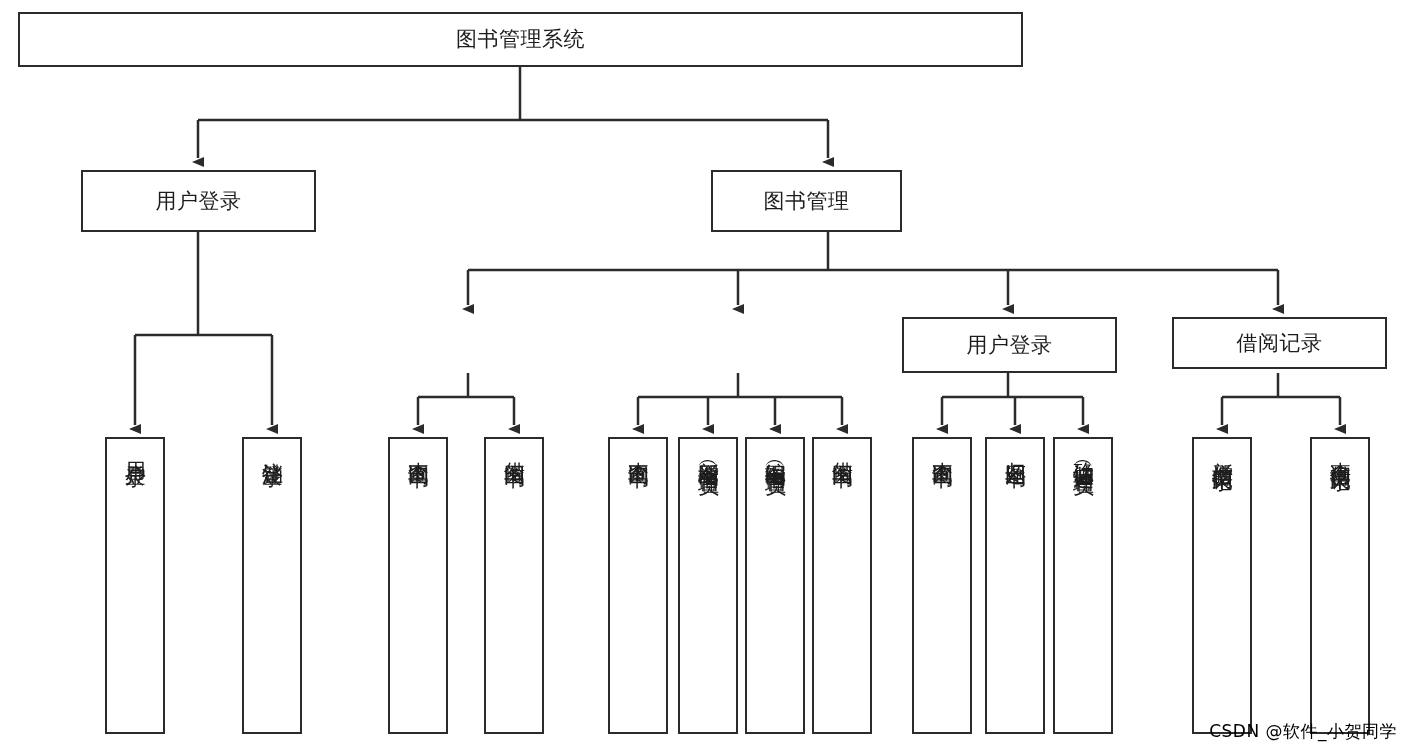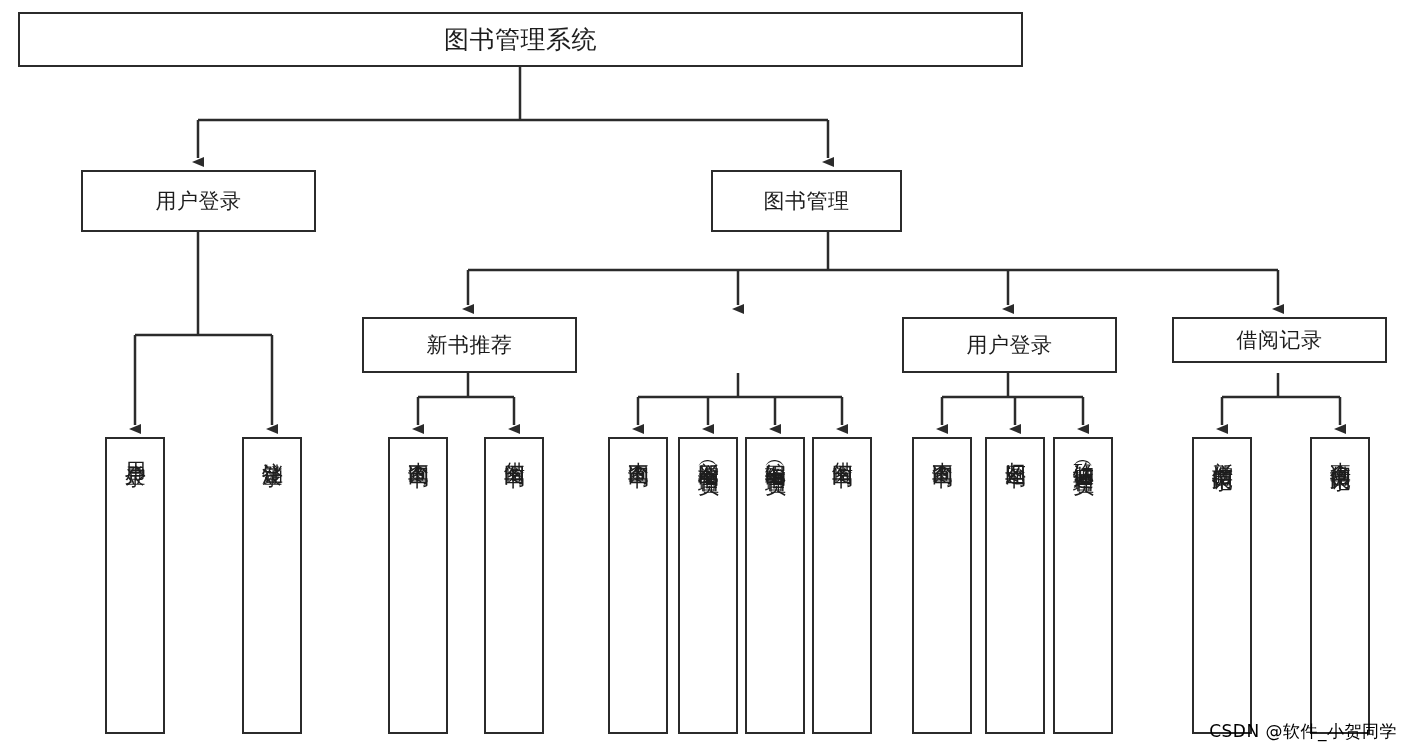--- a/index.html
+++ b/index.html
@@ -40,21 +40,21 @@
     text-align: center;
     line-height: 1.18;
     white-space: nowrap;
   }
   
   .node.h .label {
     font-size: 21px;
     letter-spacing: 0.5px;
   }
   .node.root .label {
-    font-size: 25px;
+    font-size: 21px;
   }
   
   .node.v {
     align-items: flex-start;
     padding-top: 6px;
   }
   .node.v .label {
     writing-mode: vertical-rl;
     text-orientation: upright;
     font-size: 21px;
@@ -134,27 +134,24 @@
     <span class="label">图书管理系统</span>
   </div>
 
   <div class="node h" id="node-l2-0" style="left: 81px; top: 170px; width: 235px; height: 62px;">
     <span class="label">用户登录</span>
   </div>
   <div class="node h" id="node-l2-1" style="left: 711px; top: 170px; width: 191px; height: 62px;">
     <span class="label">图书管理</span>
   </div>
 
-  <div class="node h" id="node-l3-0" style="left: 362px; top: 317px; width: 215px; height: 56px;">
-    <span class="label">新书推荐</span>
-  </div>
   <div class="node h" id="node-l3-2" style="left: 902px; top: 317px; width: 215px; height: 56px;">
     <span class="label">用户登录</span>
   </div>
-  <div class="node h" id="node-l3-3" style="left: 1172px; top: 317px; width: 215px; height: 46px;">
+  <div class="node h" id="node-l3-3" style="left: 1172px; top: 317px; width: 215px; height: 52px;">
     <span class="label">借阅记录</span>
   </div>
 
   <div class="node v" id="node-leaf-0" style="left: 105px; top: 437px; width: 60px; height: 297px;">
     <span class="label">用户登录</span>
   </div>
   <div class="node v" id="node-leaf-1" style="left: 242px; top: 437px; width: 60px; height: 297px;">
     <span class="label">注销登录</span>
   </div>
   <div class="node v" id="node-leaf-2" style="left: 388px; top: 437px; width: 60px; height: 297px;">

